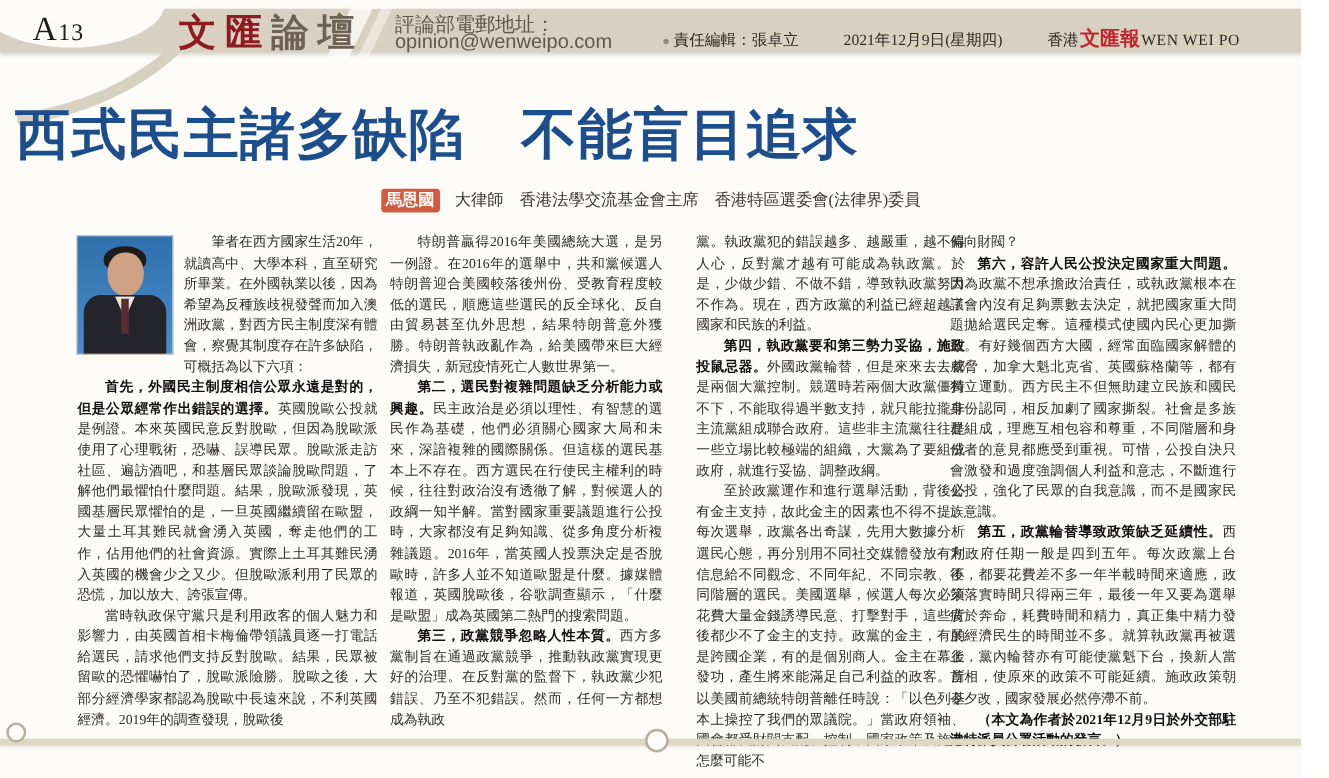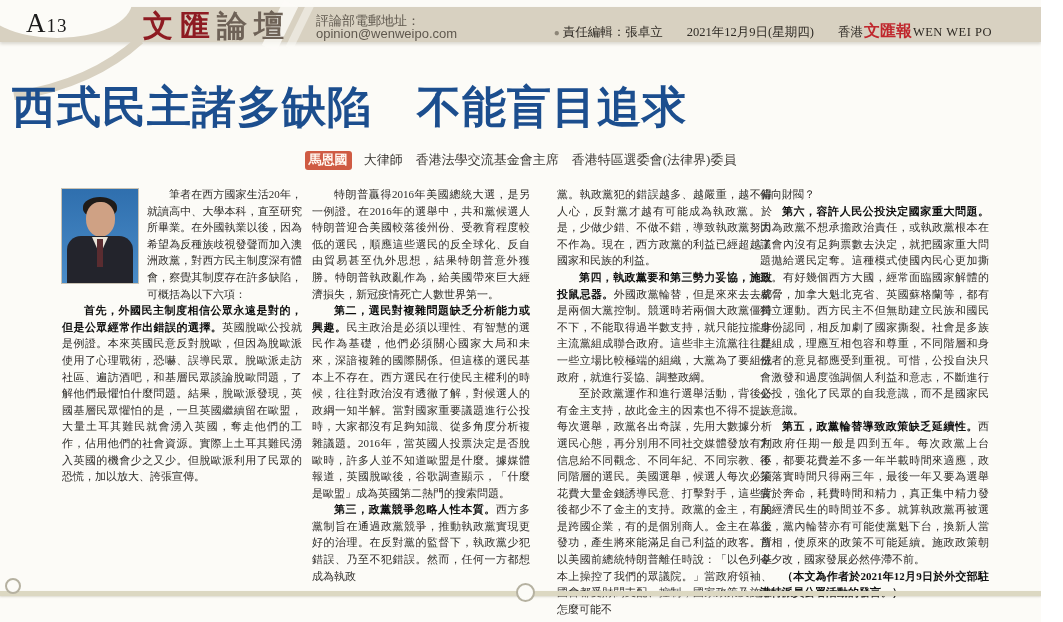--- a/index.html
+++ b/index.html
@@ -35,26 +35,26 @@
   }
   .pageno .small { font-size:19px; }
   .logo {
     position:absolute; left:143px; top:6px; z-index:3;
     font-size:30px; font-weight:bold; letter-spacing:7px; white-space:nowrap;
   }
   .logo .red  { color:#8e1b22;font-family:Liberation Mono, monospace; }
   .logo .gray { color:#6e6257; font-weight:600; }
   .email {
     position:absolute; left:316px; top:14px; z-index:3;
-    font-size:13px; line-height:13px; color:#5f584e;
+    font-size:16px; line-height:13px; color:#5f584e;
     font-family:"Liberation Sans","DejaVu Sans",sans-serif;
   }
   .hdr-right {
     position:absolute; right:49px; top:21px; z-index:3;
-    display:flex; align-items:baseline; gap:24px;
+    display:flex; align-items:baseline; gap:36px;
     font-size:12.5px; color:#2e2a24; white-space:nowrap;
   }
   .hdr-right .bullet { color:#8d8678; font-size:10px; margin-right:3px; }
   .masthead .brand { color:#c0272d; font-weight:bold; font-size:16px; margin:0 1px; }
   .masthead .en { letter-spacing:.5px; }
   
   .title {
     position:absolute; left:0; right:0; top:78px; z-index:2;
     text-align:left; font-size:44px; font-weight:900;
     color:#1c4e8e; letter-spacing:1px; white-space:nowrap;padding-left:12px;
@@ -147,20 +147,21 @@
   <div class="col col1">
     <div class="photo">
       <div class="hair"></div>
       <div class="head"></div>
       <div class="body"></div>
       <div class="shirt"></div>
       <div class="tie"></div>
     </div>
   <p>筆者在西方國家生活20年，就讀高中、大學本科，直至研究所畢業。在外國執業以後，因為希望為反種族歧視發聲而加入澳洲政黨，對西方民主制度深有體會，察覺其制度存在許多缺陷，可概括為以下六項：</p>
       <p><b>首先，外國民主制度相信公眾永遠是對的，但是公眾經常作出錯誤的選擇。</b>英國脫歐公投就是例證。本來英國民意反對脫歐，但因為脫歐派使用了心理戰術，恐嚇、誤導民眾。脫歐派走訪社區、遍訪酒吧，和基層民眾談論脫歐問題，了解他們最懼怕什麼問題。結果，脫歐派發現，英國基層民眾懼怕的是，一旦英國繼續留在歐盟，大量土耳其難民就會湧入英國，奪走他們的工作，佔用他們的社會資源。實際上土耳其難民湧入英國的機會少之又少。但脫歐派利用了民眾的恐慌，加以放大、誇張宣傳。</p>
+      <p>當時執政保守黨只是利用政客的個人魅力和影響力，由英國首相卡梅倫帶領議員逐一打電話給選民，請求他們支持反對脫歐。結果，民眾被留歐的恐懼嚇怕了，脫歐派險勝。脫歐之後，大部分經濟學家都認為脫歐中長遠來說，不利英國經濟。2019年的調查發現，脫歐後</p>
     </div>
   <div class="col col2">
       <p>特朗普贏得2016年美國總統大選，是另一例證。在2016年的選舉中，共和黨候選人特朗普迎合美國較落後州份、受教育程度較低的選民，順應這些選民的反全球化、反自由貿易甚至仇外思想，結果特朗普意外獲勝。特朗普執政亂作為，給美國帶來巨大經濟損失，新冠疫情死亡人數世界第一。</p>
       <p><b>第二，選民對複雜問題缺乏分析能力或興趣。</b>民主政治是必須以理性、有智慧的選民作為基礎，他們必須關心國家大局和未來，深諳複雜的國際關係。但這樣的選民基本上不存在。西方選民在行使民主權利的時候，往往對政治沒有透徹了解，對候選人的政綱一知半解。當對國家重要議題進行公投時，大家都沒有足夠知識、從多角度分析複雜議題。2016年，當英國人投票決定是否脫歐時，許多人並不知道歐盟是什麼。據媒體報道，英國脫歐後，谷歌調查顯示，「什麼是歐盟」成為英國第二熱門的搜索問題。</p>
       <p><b>第三，政黨競爭忽略人性本質。</b>西方多黨制旨在通過政黨競爭，推動執政黨實現更好的治理。在反對黨的監督下，執政黨少犯錯誤、乃至不犯錯誤。然而，任何一方都想成為執政</p>
     </div>
   <div class="col col3">
       <p class="noindent">黨。執政黨犯的錯誤越多、越嚴重，越不得人心，反對黨才越有可能成為執政黨。於是，少做少錯、不做不錯，導致執政黨努力不作為。現在，西方政黨的利益已經超越了國家和民族的利益。</p>
       <p><b>第四，執政黨要和第三勢力妥協，施政投鼠忌器。</b>外國政黨輪替，但是來來去去都是兩個大黨控制。競選時若兩個大政黨僵持不下，不能取得過半數支持，就只能拉攏非主流黨組成聯合政府。這些非主流黨往往是一些立場比較極端的組織，大黨為了要組成政府，就進行妥協、調整政綱。</p>
       <p>至於政黨運作和進行選舉活動，背後必有金主支持，故此金主的因素也不得不提。每次選舉，政黨各出奇謀，先用大數據分析選民心態，再分別用不同社交媒體發放有利信息給不同觀念、不同年紀、不同宗教、不同階層的選民。美國選舉，候選人每次必須花費大量金錢誘導民意、打擊對手，這些背後都少不了金主的支持。政黨的金主，有的是跨國企業，有的是個別商人。金主在幕後發功，產生將來能滿足自己利益的政客。所以美國前總統特朗普離任時說：「以色列基本上操控了我們的眾議院。」當政府領袖、國會都受財閥支配、控制，國家政策及施政怎麼可能不</p>

